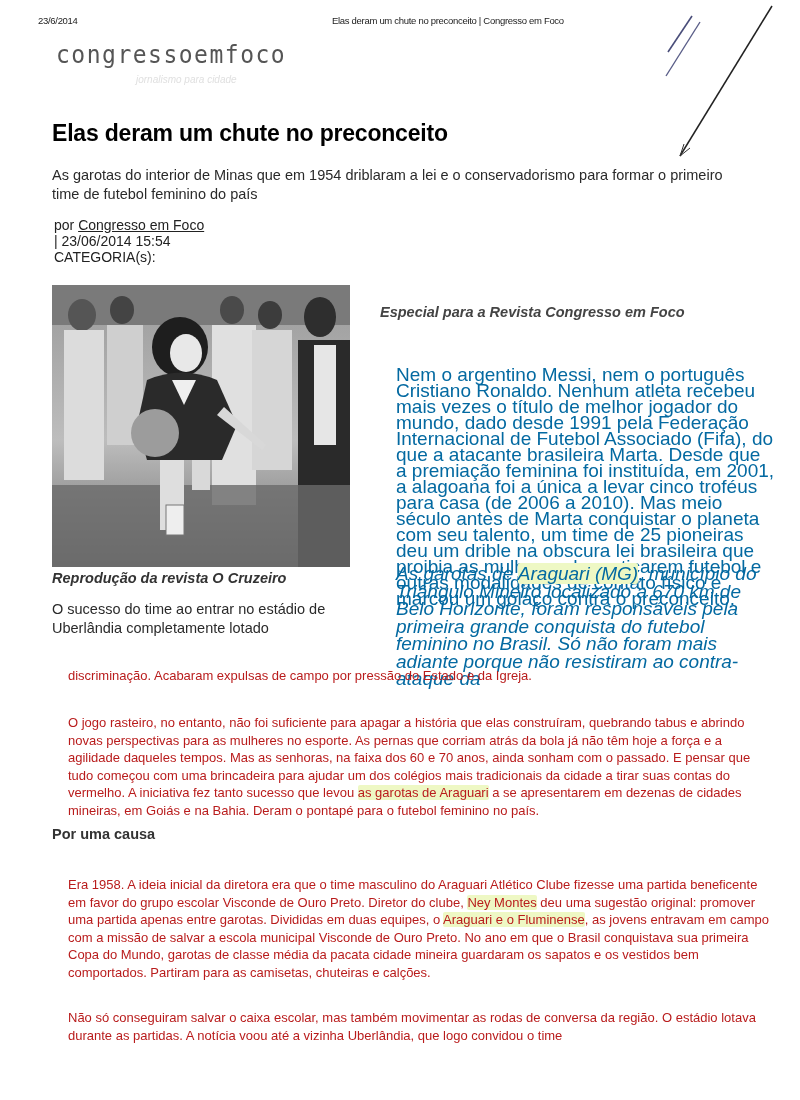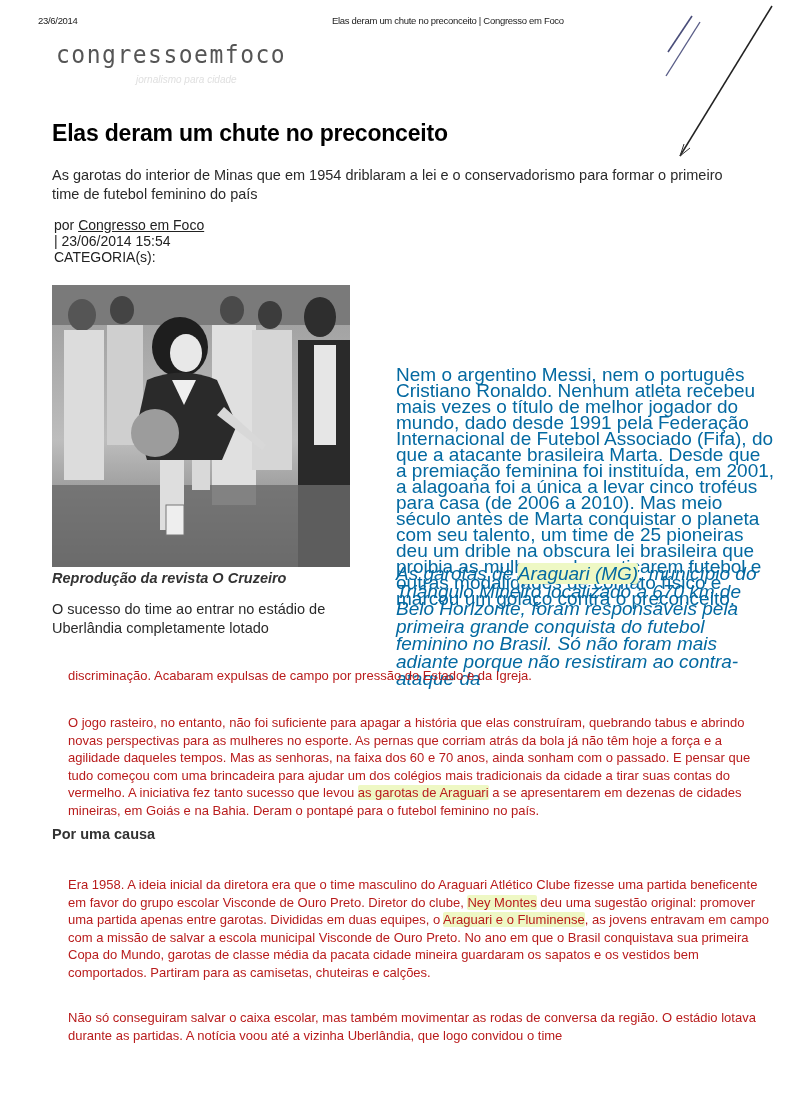--- a/index.html
+++ b/index.html
@@ -111,20 +111,21 @@
     <rect x="114" y="220" width="18" height="30" fill="#eee" stroke="#777"></rect>
     <rect x="140" y="175" width="18" height="30" fill="#d9d9d9"></rect>
     <path d="M165 130 L210 165 L214 160 L172 122 Z" fill="#d8d8d8"></path>
   </svg>
 </div>
 
 <div class="caption-title">Reprodução da revista O Cruzeiro</div>
 <div class="caption-text">O sucesso do time ao entrar no estádio de Uberlândia completamente lotado</div>
 
 <div class="author">
+  <div>Especial para a Revista Congresso em Foco</div>
 </div>
 
 <p class="col-para p1">Nem o argentino Messi, nem o português Cristiano Ronaldo. Nenhum atleta recebeu mais vezes o título de melhor jogador do mundo, dado desde 1991 pela Federação Internacional de Futebol Associado (Fifa), do que a atacante brasileira Marta. Desde que a premiação feminina foi instituída, em 2001, a alagoana foi a única a levar cinco troféus para casa (de 2006 a 2010). Mas meio século antes de Marta conquistar o planeta com seu talento, um time de 25 pioneiras deu um drible na obscura lei brasileira que proibia as mulheres de praticarem futebol e outras modalidades de contato físico e marcou um golaço contra o preconceito.</p>
 
 <p class="col-para p2"><span>As garotas de </span><span class="hl">Araguari (MG)</span><span>, município do Triângulo Mineiro localizado a 670 km de Belo Horizonte, foram responsáveis pela primeira grande conquista do futebol feminino no Brasil. Só não foram mais adiante porque não resistiram ao contra-ataque da</span></p>
 
 <p class="full-para p2b">discriminação. Acabaram expulsas de campo por pressão do Estado e da Igreja.</p>
 
 <p class="full-para p3"><span>O jogo rasteiro, no entanto, não foi suficiente para apagar a história que elas construíram, quebrando tabus e abrindo novas perspectivas para as mulheres no esporte. As pernas que corriam atrás da bola já não têm hoje a força e a agilidade daqueles tempos. Mas as senhoras, na faixa dos 60 e 70 anos, ainda sonham com o passado. E pensar que tudo começou com uma brincadeira para ajudar um dos colégios mais tradicionais da cidade a tirar suas contas do vermelho. A iniciativa fez tanto sucesso que levou </span><span class="hl">as garotas de Araguari</span><span> a se apresentarem em dezenas de cidades mineiras, em Goiás e na Bahia. Deram o pontapé para o futebol feminino no país.</span></p>
 

